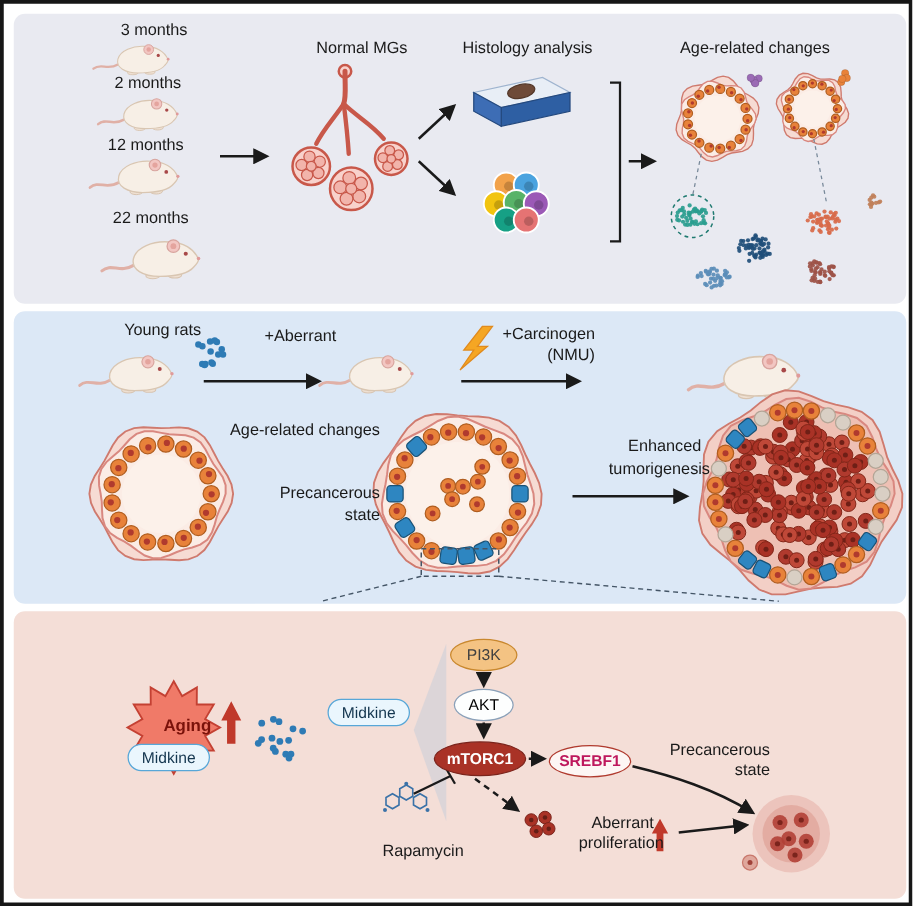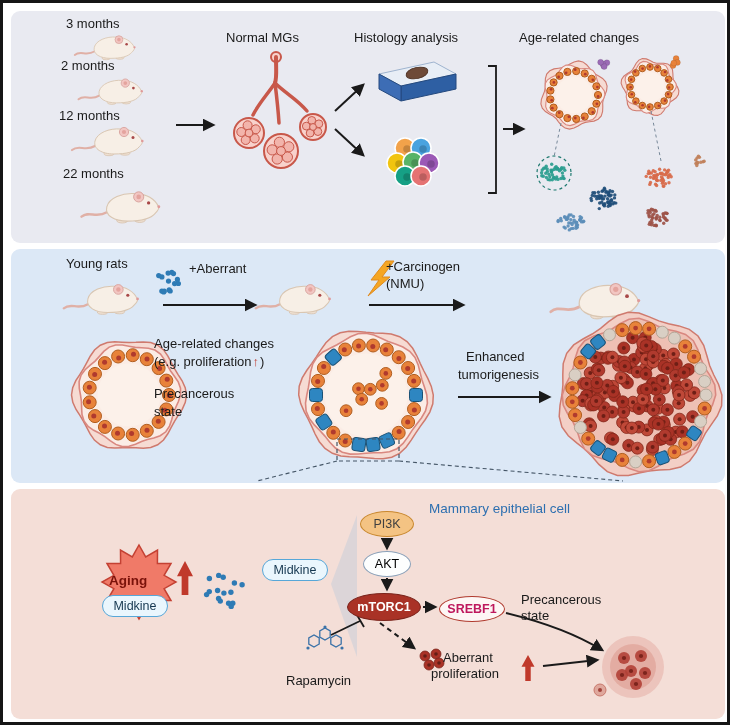--- a/index.html
+++ b/index.html
@@ -4,21 +4,21 @@
 <style>
   *{margin:0;padding:0;box-sizing:border-box}
   html,body{background:#fff}
   body{width:730px;height:725px;font-family:"Liberation Sans",sans-serif}
   .frame{position:relative;width:730px;height:725px;background:#fff;border:3px solid #161616;overflow:hidden}
   .panel{position:absolute;left:8px;width:714px;border-radius:9px}
   .p1{top:8px;height:232px;background:#e9eaf1}
   .p2{top:246px;height:234px;background:#dce8f6}
   .p3{top:486px;height:230px;background:#f4ded7}
   .panel svg{position:absolute;inset:0;width:100%;height:100%;z-index:1}
-  .t{position:absolute;font-size:13px;color:#1a1a1a;text-align:left;line-height:1.15;z-index:2;white-space:nowrap}
+  .t{position:absolute;font-size:13px;color:#1a1a1a;text-align:right;line-height:1.15;z-index:2;white-space:nowrap}
   .node{position:absolute;z-index:2;display:flex;align-items:center;justify-content:center;font-size:12.5px;color:#222;text-align:center}
   .ellipse{border-radius:50%}
   .pill{border-radius:11px;background:#eaf6fd;border:1.5px solid #57a7d8;color:#14364f}
   .pi3k{background:#f4c383;border:1.5px solid #c9882e;color:#404040}
   .akt{background:#fdfefe;border:1.5px solid #8ba1b9;color:#000000}
   .mtorc1{background:#a93226;border:1.5px solid #7b241c;color:#fff;font-weight:bold}
   .srebf1{background:#fdf6f4;border:1.5px solid #b03a2e;color:#be185d;font-weight:bold}
   .aging{color:#7a120a;font-weight:bold;font-size:13.5px}
   .blue-head{color:#2d6fb0;font-size:13.5px}
   .red-up{color:#c0392b;font-weight:900;padding:0 1px}
@@ -936,23 +936,20 @@
           <circle cx="683.0" cy="107.7" r="2.4" fill="#b03a2e"></circle>
           <circle cx="689.6" cy="119.6" r="6" fill="#d9cfc4" stroke="#b3a596" stroke-width="1"></circle>
           <circle cx="693.6" cy="132.5" r="6" fill="#d9cfc4" stroke="#b3a596" stroke-width="1"></circle>
         </g>
       </svg>
     <div class="t" style="left:55px;top:8px;width:95px">Young rats</div>
     <div class="t" style="left:178px;top:13px;width:80px">+Aberrant</div>
     <div class="t" style="left:375px;top:11px;width:90px">+Carcinogen</div>
     <div class="t" style="left:375px;top:28px;width:90px">(NMU)</div>
     <div class="t" style="left:143px;top:88px;width:150px">Age-related changes</div>
-    <div class="t" style="left:143px;top:106px;width:150px">
-      <span>(e.g. proliferation</span><span class="red-up">↑</span><span>)</span>
-    </div>
     <div class="t" style="left:143px;top:138px;width:150px">Precancerous</div>
     <div class="t" style="left:143px;top:156px;width:150px">state</div>
     <div class="t" style="left:455px;top:101px;width:95px">Enhanced</div>
     <div class="t" style="left:447px;top:119px;width:110px">tumorigenesis</div>
   </section>
 
   <section class="panel p3">
     <svg id="svg3" viewBox="0 0 714 230">
         <defs>
           <marker id="ah3" viewBox="0 0 10 10" refX="8" refY="5" markerWidth="6.5" markerHeight="6.5" orient="auto">
@@ -1018,21 +1015,20 @@
           <polygon points="308.2,155.0 303.0,158.0 297.8,155.0 297.8,149.0 303.0,146.0 308.2,149.0" fill="none" stroke="#3a72a8" stroke-width="1.3"></polygon>
           <polygon points="319.2,148.0 314.0,151.0 308.8,148.0 308.8,142.0 314.0,139.0 319.2,142.0" fill="none" stroke="#3a72a8" stroke-width="1.3"></polygon>
           <polygon points="330.2,155.0 325.0,158.0 319.8,155.0 319.8,149.0 325.0,146.0 330.2,149.0" fill="none" stroke="#3a72a8" stroke-width="1.3"></polygon>
           <circle cx="297" cy="159" r="1.6" fill="#3a72a8"></circle>
           <circle cx="331" cy="159" r="1.6" fill="#3a72a8"></circle>
           <circle cx="314" cy="138" r="1.6" fill="#3a72a8"></circle>
         </g>
         <line x1="320" y1="146" x2="349" y2="132" stroke="#1a1a1a" stroke-width="1.8"></line>
         <line x1="346" y1="126" x2="353" y2="138" stroke="#1a1a1a" stroke-width="1.8"></line>
       </svg>
-    <div class="t blue-head" style="left:418px;top:12px;width:180px">Mammary epithelial cell</div>
     <div class="t aging" style="left:98px;top:84px;width:60px">Aging</div>
     <div class="node pill" style="left:91px;top:106px;width:66px;height:22px">Midkine</div>
     <div class="node pill" style="left:251px;top:70px;width:66px;height:22px">Midkine</div>
     <div class="node ellipse pi3k" style="left:349px;top:22px;width:54px;height:26px">PI3K</div>
     <div class="node ellipse akt" style="left:352px;top:62px;width:48px;height:26px">AKT</div>
     <div class="node ellipse mtorc1" style="left:336px;top:104px;width:74px;height:28px">mTORC1</div>
     <div class="node ellipse srebf1" style="left:428px;top:107px;width:66px;height:26px">SREBF1</div>
     <div class="t" style="left:510px;top:104px;width:95px">Precancerous</div>
     <div class="t" style="left:510px;top:120px;width:95px">state</div>
     <div class="t" style="left:432px;top:162px;width:80px">Aberrant</div>

